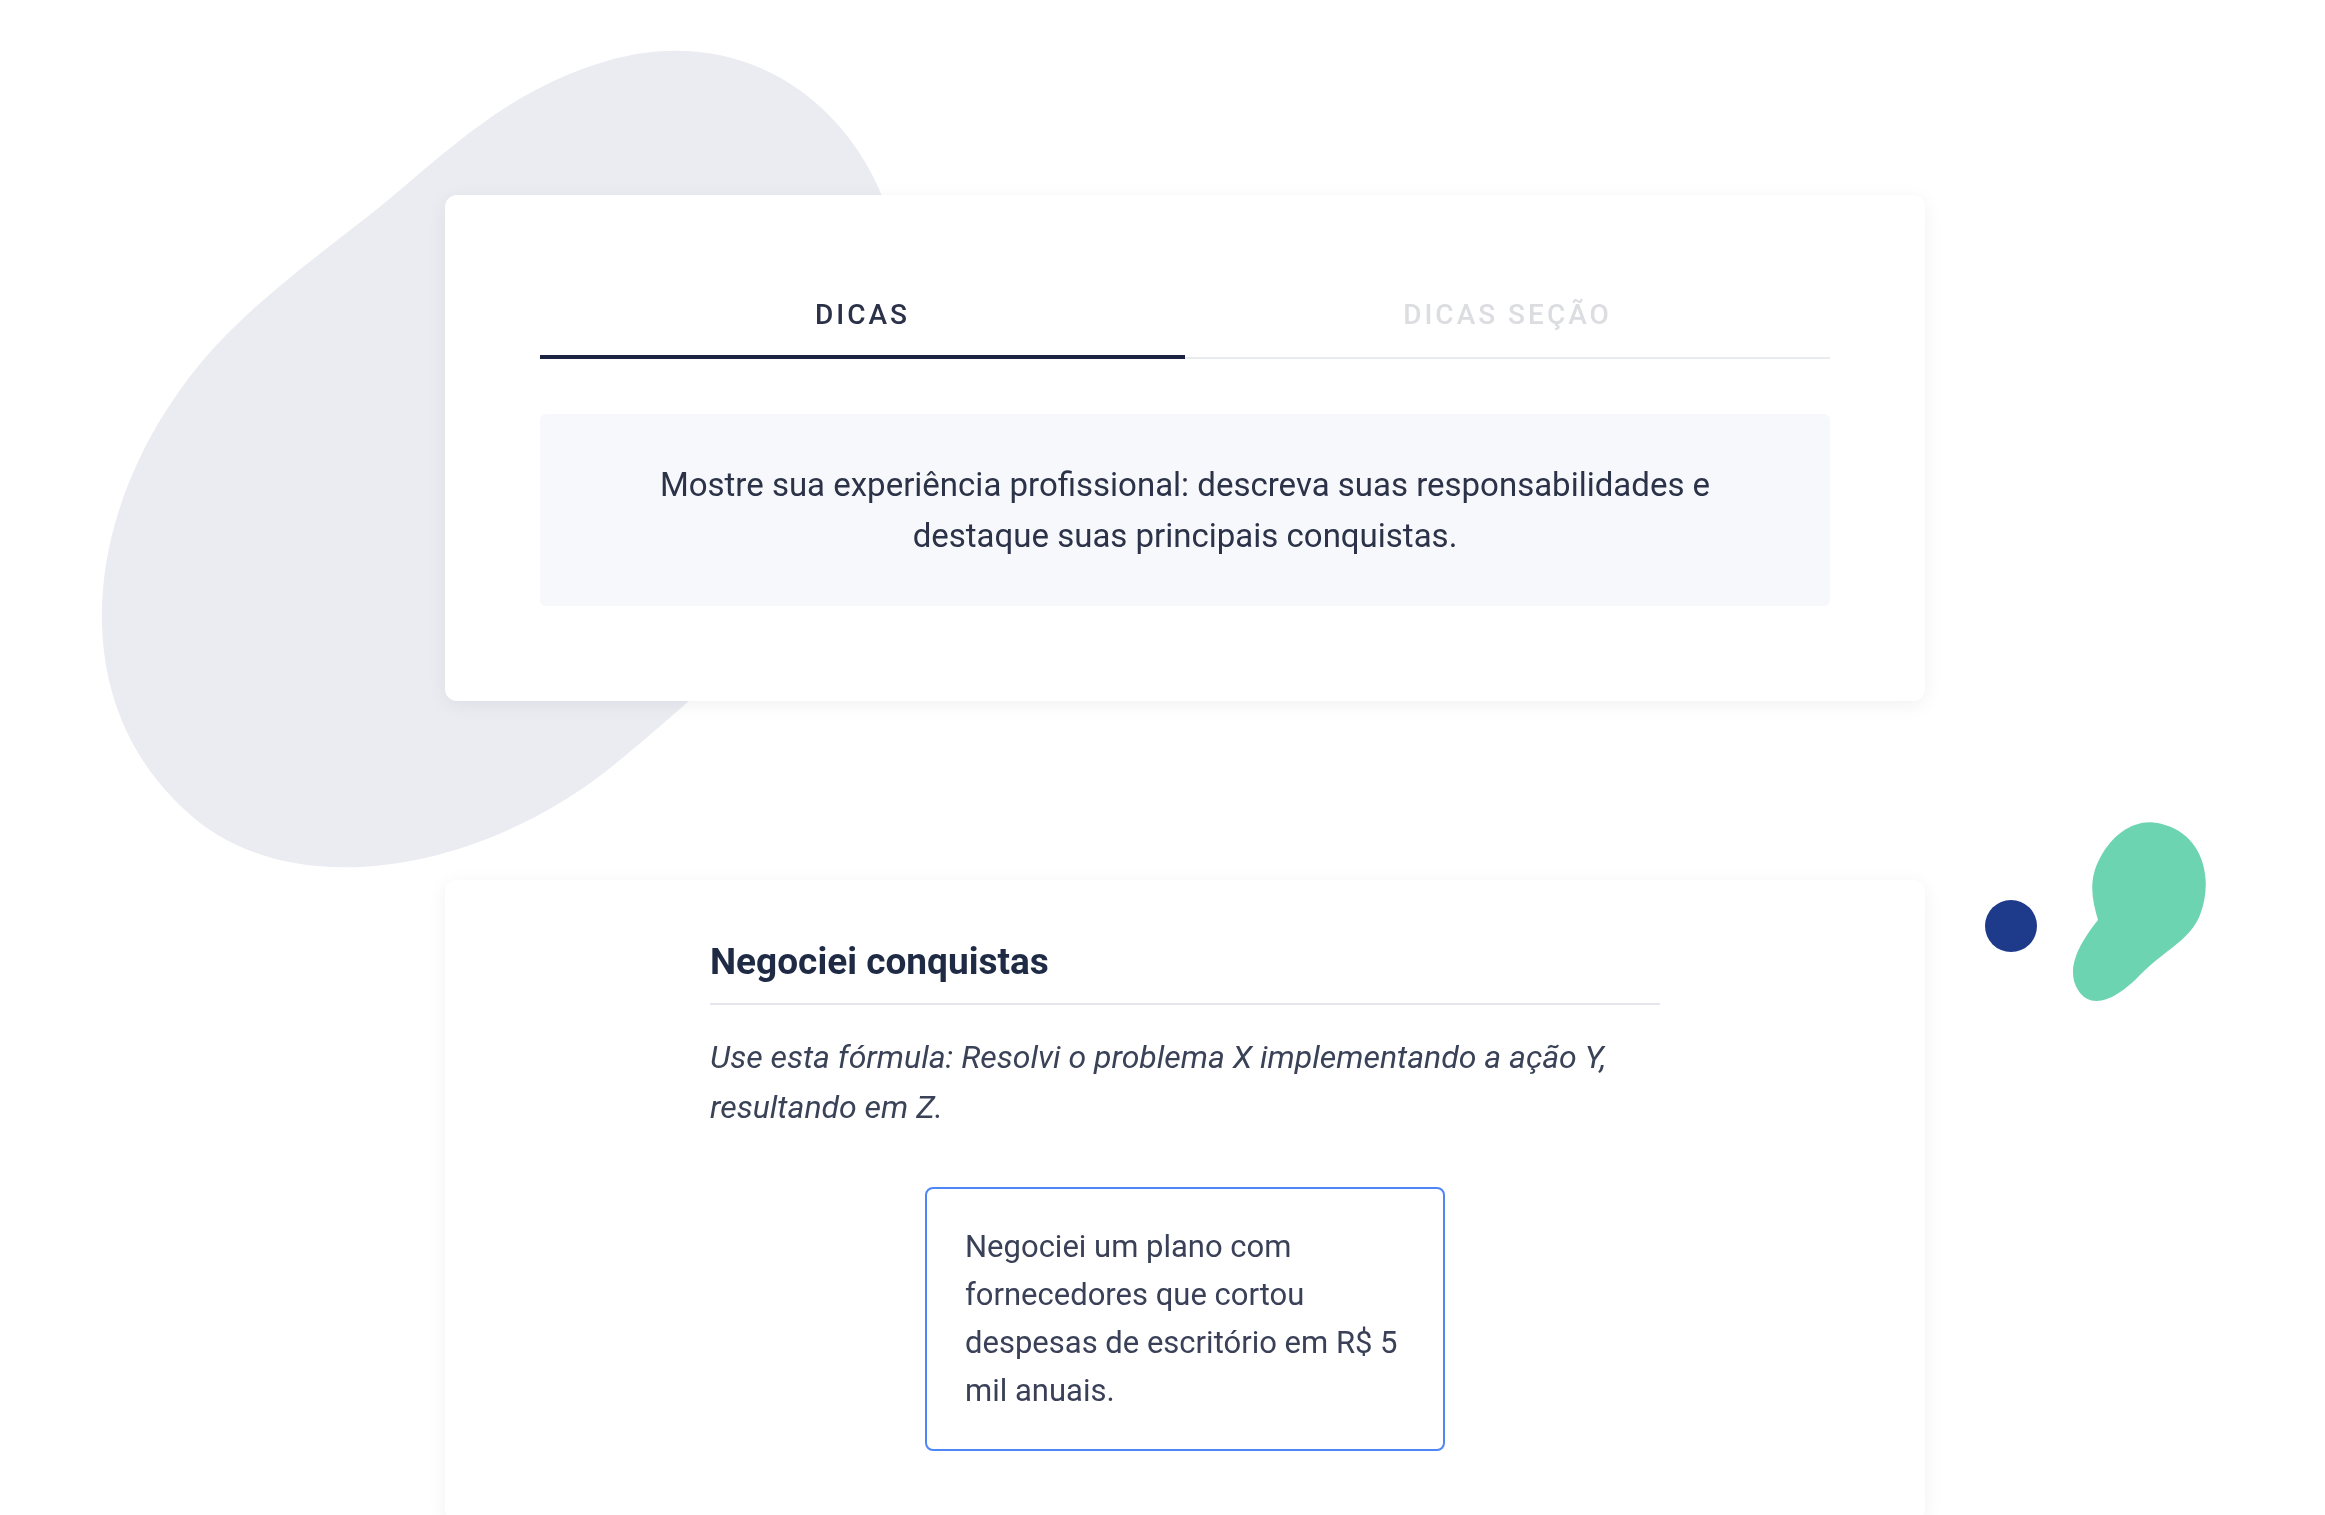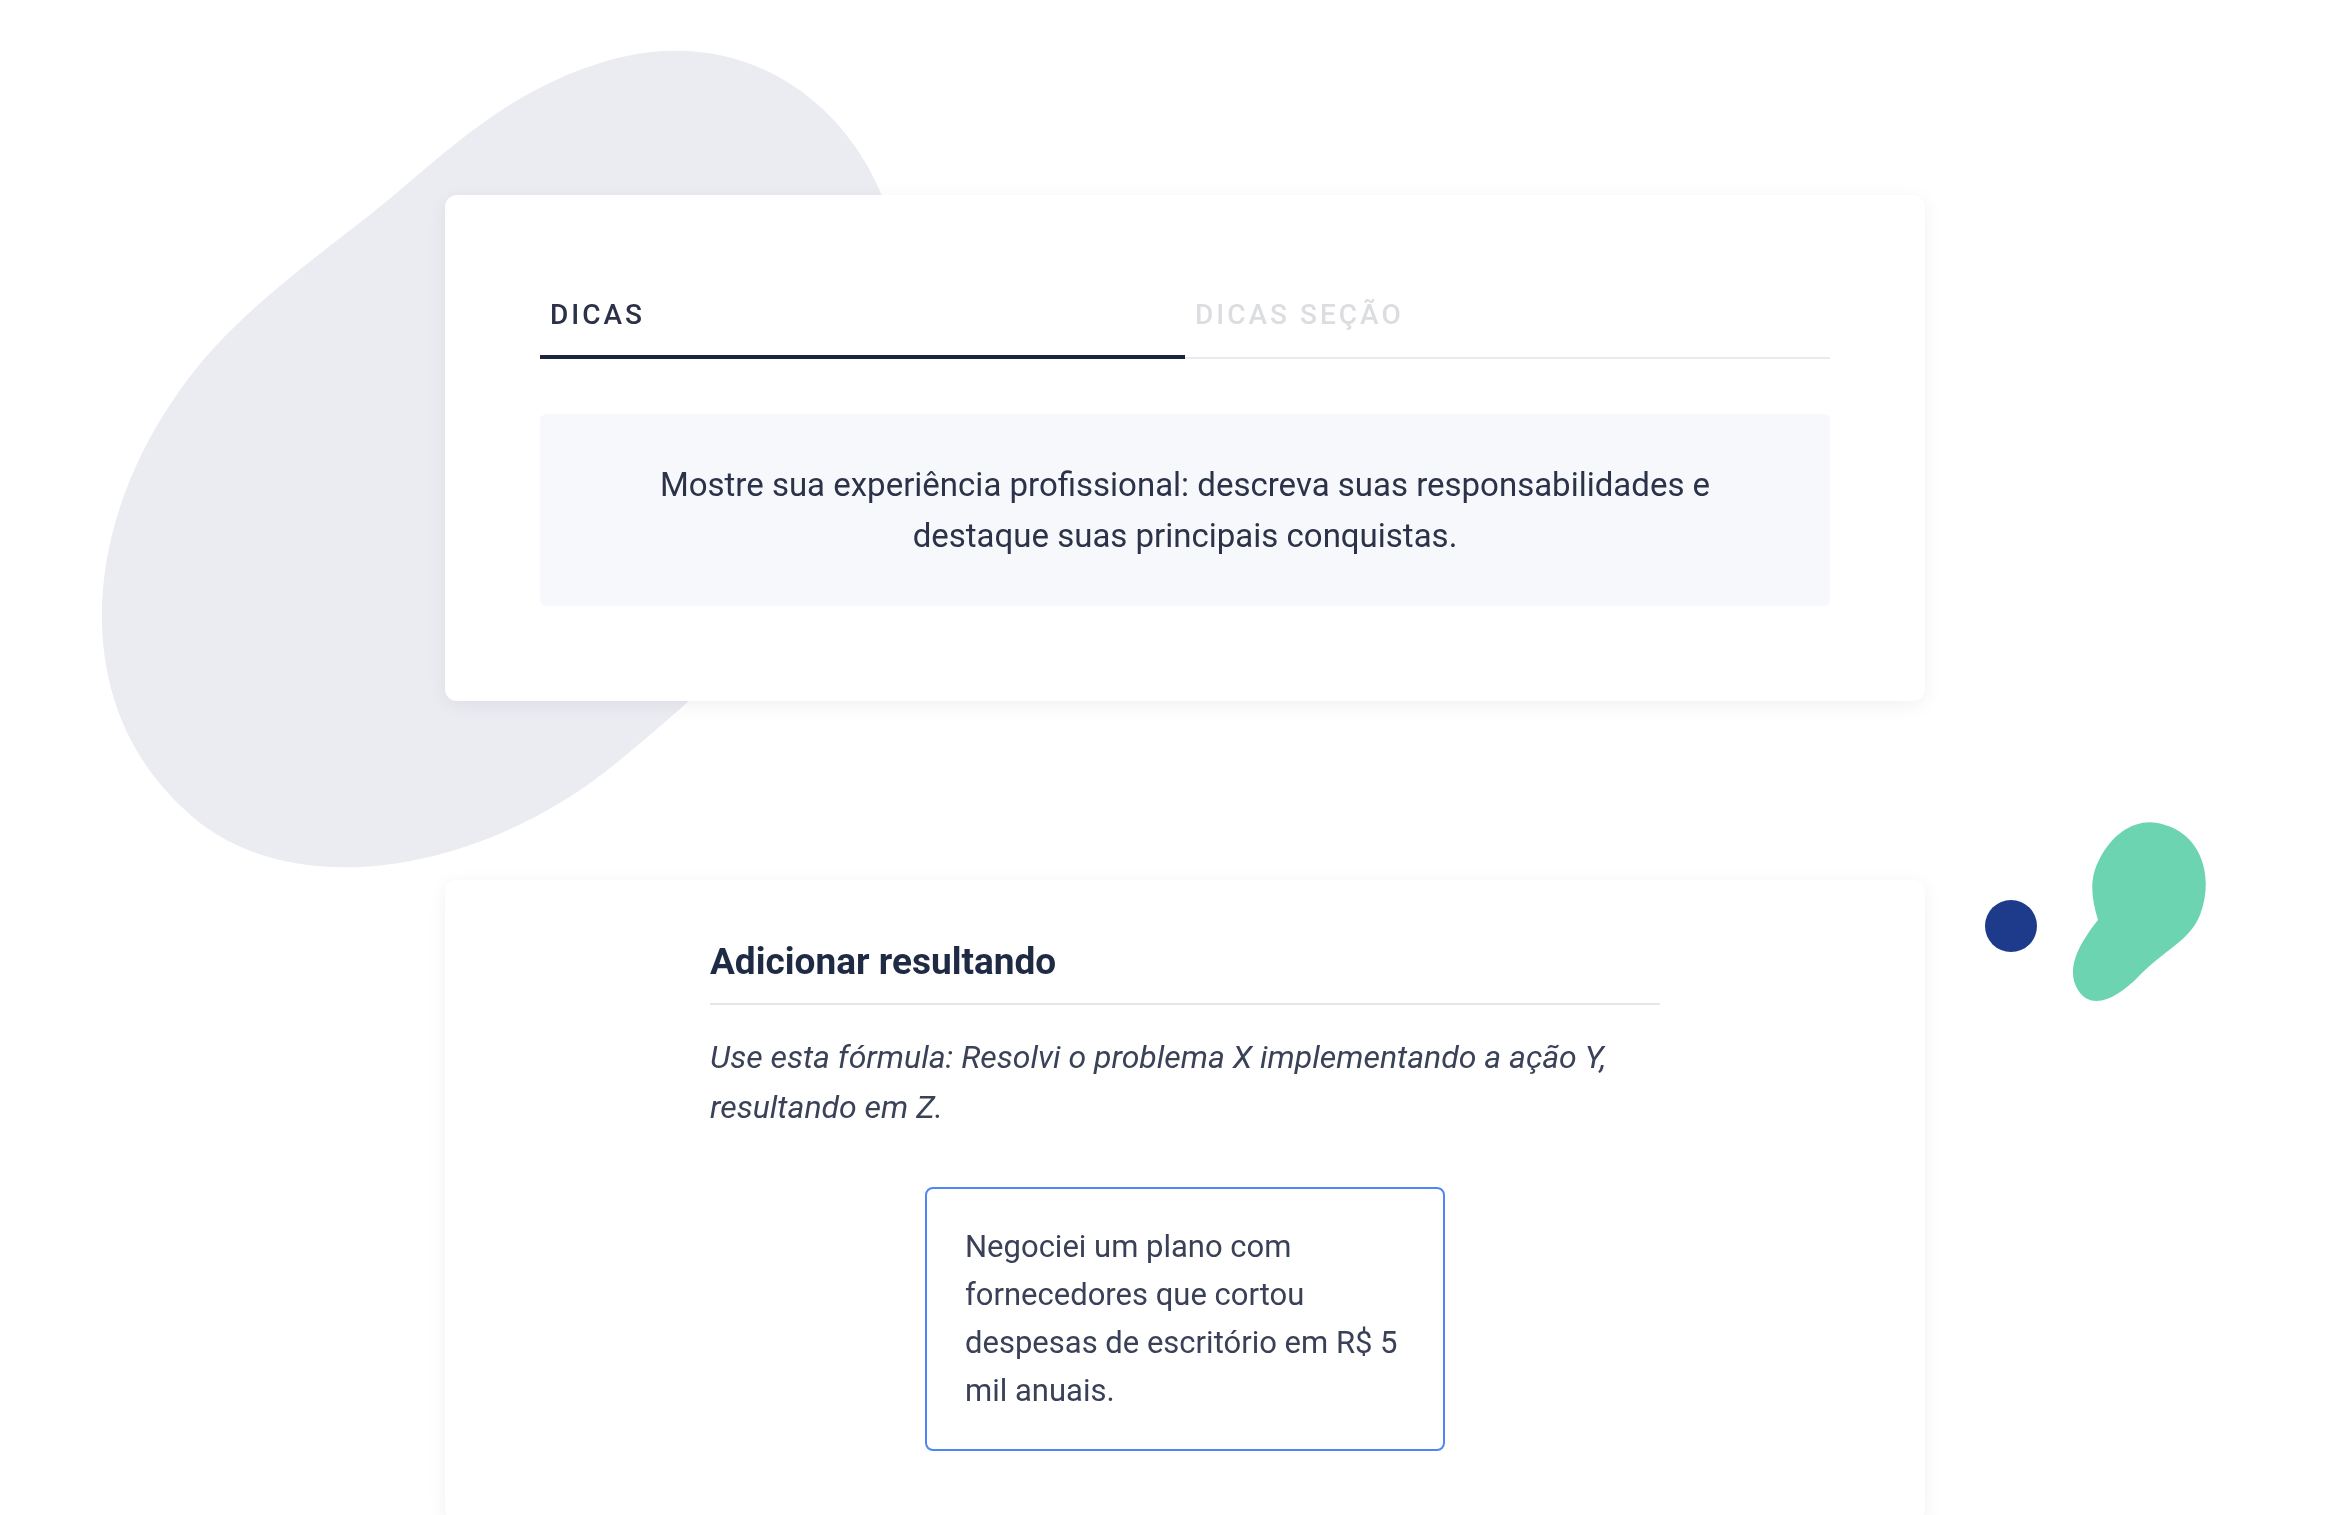--- a/index.html
+++ b/index.html
@@ -56,21 +56,21 @@
       padding: 85px 95px 95px;
     }
 
     .tabs {
       display: flex;
       border-bottom: 2px solid #e9ecef;
       margin-bottom: 55px;
     }
     .tab {
       flex: 1;
-      text-align: left;
+      text-align: center;
       padding: 18px 10px 26px;
       font-size: 28px;
       letter-spacing: 3px;
       font-weight: 500;
       cursor: pointer;
       color: #dcdde1;
       position: relative;
       user-select: none;
     }
     .tab.active {
@@ -189,19 +189,19 @@
 <div class="card-top">
   <div class="tabs">
     <div class="tab active">DICAS</div>
     <div class="tab">DICAS SEÇÃO</div>
   </div>
   <div class="tip-box">Mostre sua experiência profissional: descreva suas responsabilidades e destaque suas principais conquistas.</div>
 </div>
 
 <div class="card-lower">
   <div class="section-inner">
-    <div class="section-title">Adicionar resultando</div>
+    <div class="section-title">Negociei conquistas</div>
     <div class="section-desc">Use esta fórmula: Resolvi o problema X implementando a ação Y, resultando em Z.</div>
     <div class="do-row">
       <div class="do-example-col">Negociei um plano com fornecedores que cortou despesas de escritório em R$ 5 mil anuais.</div>
     </div>
   </div>
 </div>
 
 </body></html>

